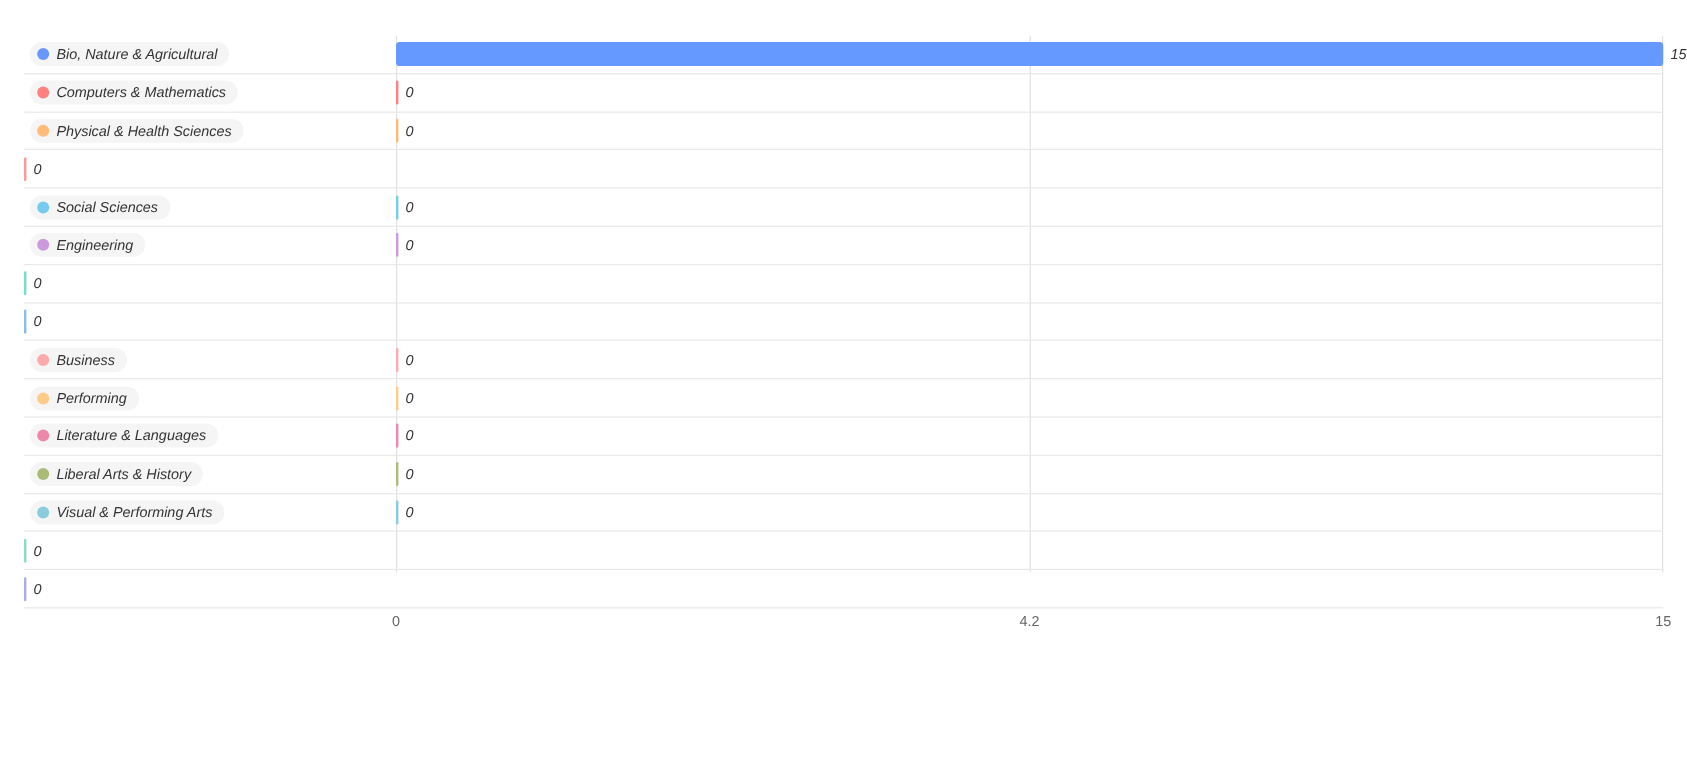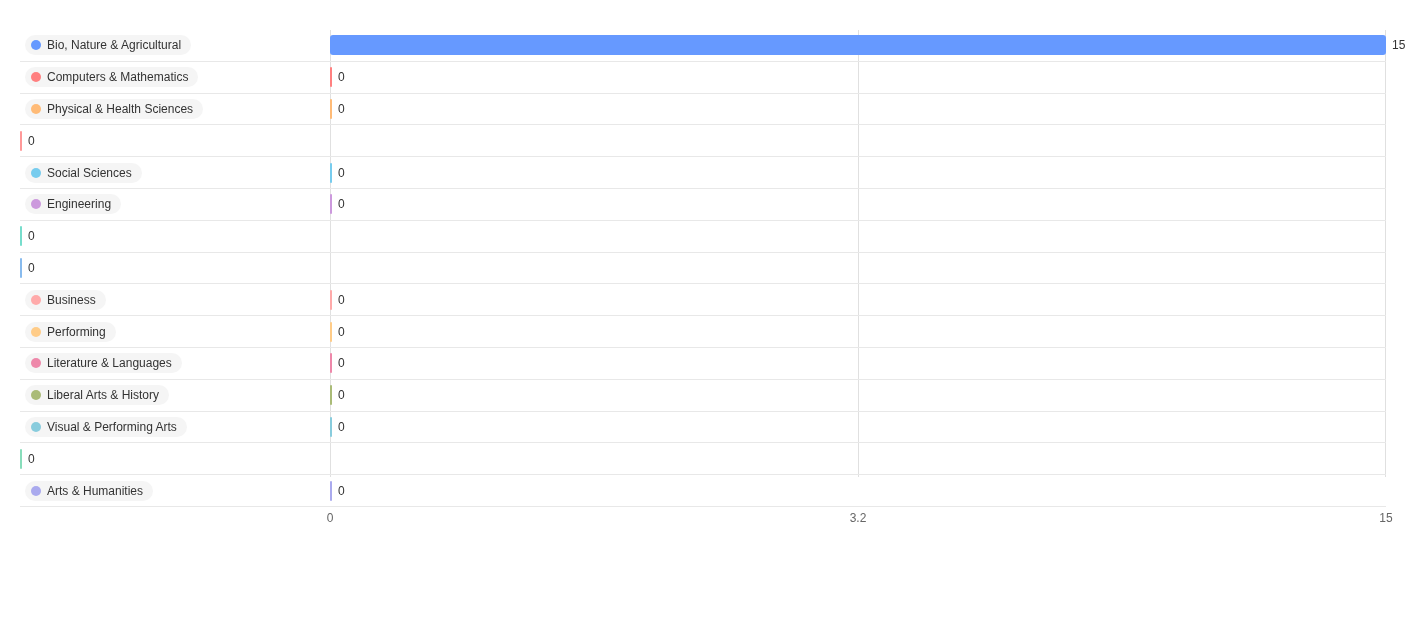--- a/index.html
+++ b/index.html
@@ -36,20 +36,21 @@
       flex-direction: column;
       margin-top: 10px;
       position: relative;
       height: calc(100% - 60px);
     }
     .bars-section {
       flex: 1;
       position: relative;
       display: flex;
       flex-direction: column;
+      font-style: italic;
     }
     
     .grid-lines {
       position: absolute;
       top: 0;
       left: 310px;
       right: 0;
       bottom: 30px;
       display: flex;
       justify-content: space-between;
@@ -292,33 +293,27 @@
               <span class="bar-value-text">0</span>
             </div>
           </div>
           <div class="bar-row">
             <div class="bar-value-area">
               <div class="bar" style="width: 0px; background-color: rgb(136, 221, 187);"></div>
               <span class="bar-value-text">0</span>
             </div>
           </div>
           <div class="bar-row">
-            <div class="bar-label-area">
-              <div class="bar-label-pill">
-                <div class="color-dot" style="background-color: rgb(170, 170, 238);"></div>
-                <span>Arts &amp; Humanities</span>
-              </div>
-            </div>
             <div class="bar-value-area">
               <div class="bar" style="width: 0px; background-color: rgb(170, 170, 238);"></div>
               <span class="bar-value-text">0</span>
             </div>
           </div>
         </div>
     </div>
 
     <div class="x-axis" id="x-axis">
     <div class="x-tick" style="left: 0px;">0</div>
-        <div class="x-tick" style="left: 528px;">3.2</div>
+        <div class="x-tick" style="left: 528px;">4.2</div>
         <div class="x-tick" style="left: 1056px;">15</div>
       </div>
   </div>
 </div>
 
 </body></html>

